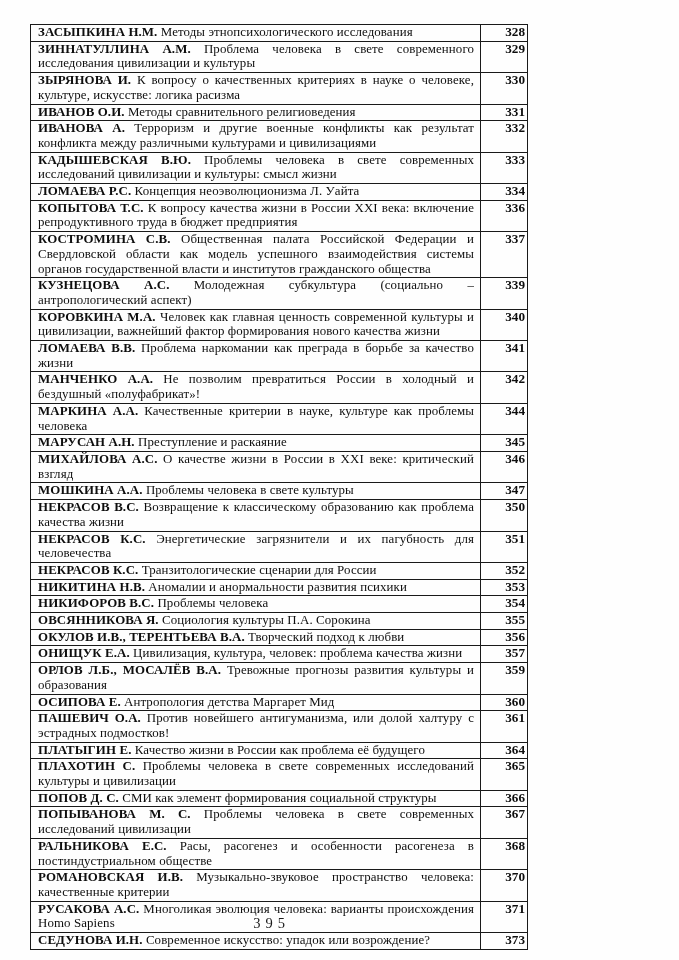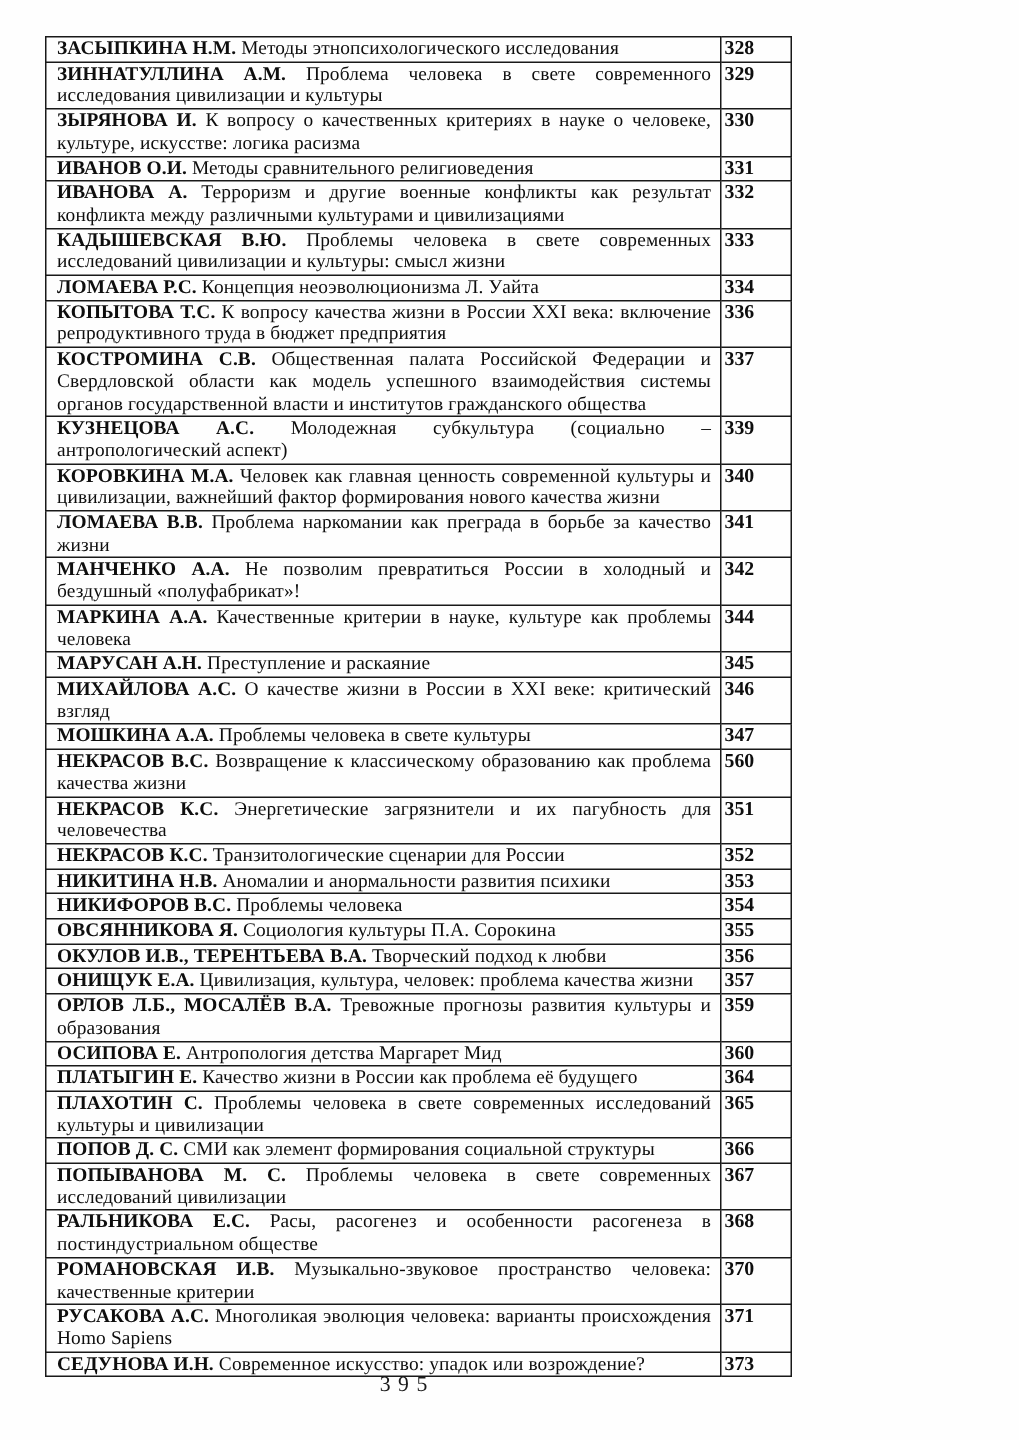--- a/index.html
+++ b/index.html
@@ -38,21 +38,21 @@
   }
   .author {
     font-weight: bold;
   }
   td.pagenum {
     width: 42px;
     padding: 0 2px 0 2px;
     font-size: 13.2px;
     line-height: 14.7px;
     font-weight: bold;
-    text-align: left;
+    text-align: right;
   }
   .footer {
     position: absolute;
     left: 0;
     top: 915px;
     width: 543px;
     text-align: center;
     font-size: 14.5px;
     letter-spacing: 5px;
     color: #1a1a1a;
@@ -146,21 +146,21 @@
   </tr>
 
   <tr>
     <td class="entry"><span class="author">МОШКИНА А.А.</span> <span class="title">Проблемы человека в свете культуры</span></td>
     <td class="pagenum">347</td>
   </tr>
 
 
   <tr>
     <td class="entry"><span class="author">НЕКРАСОВ В.С.</span> <span class="title">Возвращение к классическому образованию как проблема качества жизни</span></td>
-    <td class="pagenum">560</td>
+    <td class="pagenum">350</td>
   </tr>
 
   <tr>
     <td class="entry"><span class="author">НЕКРАСОВ К.С.</span> <span class="title">Энергетические загрязнители и их пагубность для человечества</span></td>
     <td class="pagenum">351</td>
   </tr>
 
   <tr>
     <td class="entry"><span class="author">НЕКРАСОВ К.С.</span> <span class="title">Транзитологические сценарии для России</span></td>
     <td class="pagenum">352</td>
@@ -194,20 +194,24 @@
   <tr>
     <td class="entry"><span class="author">ОРЛОВ Л.Б., МОСАЛЁВ В.А.</span> <span class="title">Тревожные прогнозы развития культуры и образования</span></td>
     <td class="pagenum">359</td>
   </tr>
 
   <tr>
     <td class="entry"><span class="author">ОСИПОВА Е.</span> <span class="title">Антропология детства Маргарет Мид</span></td>
     <td class="pagenum">360</td>
   </tr>
 
+  <tr>
+    <td class="entry"><span class="author">ПАШЕВИЧ О.А.</span> <span class="title">Против новейшего антигуманизма, или долой халтуру с эстрадных подмостков!</span></td>
+    <td class="pagenum">361</td>
+  </tr>
 
 
   <tr>
     <td class="entry"><span class="author">ПЛАТЫГИН Е.</span> <span class="title">Качество жизни в России как проблема её будущего</span></td>
     <td class="pagenum">364</td>
   </tr>
 
   <tr>
     <td class="entry"><span class="author">ПЛАХОТИН С.</span> <span class="title">Проблемы человека в свете современных исследований  культуры и цивилизации</span></td>
     <td class="pagenum">365</td>

